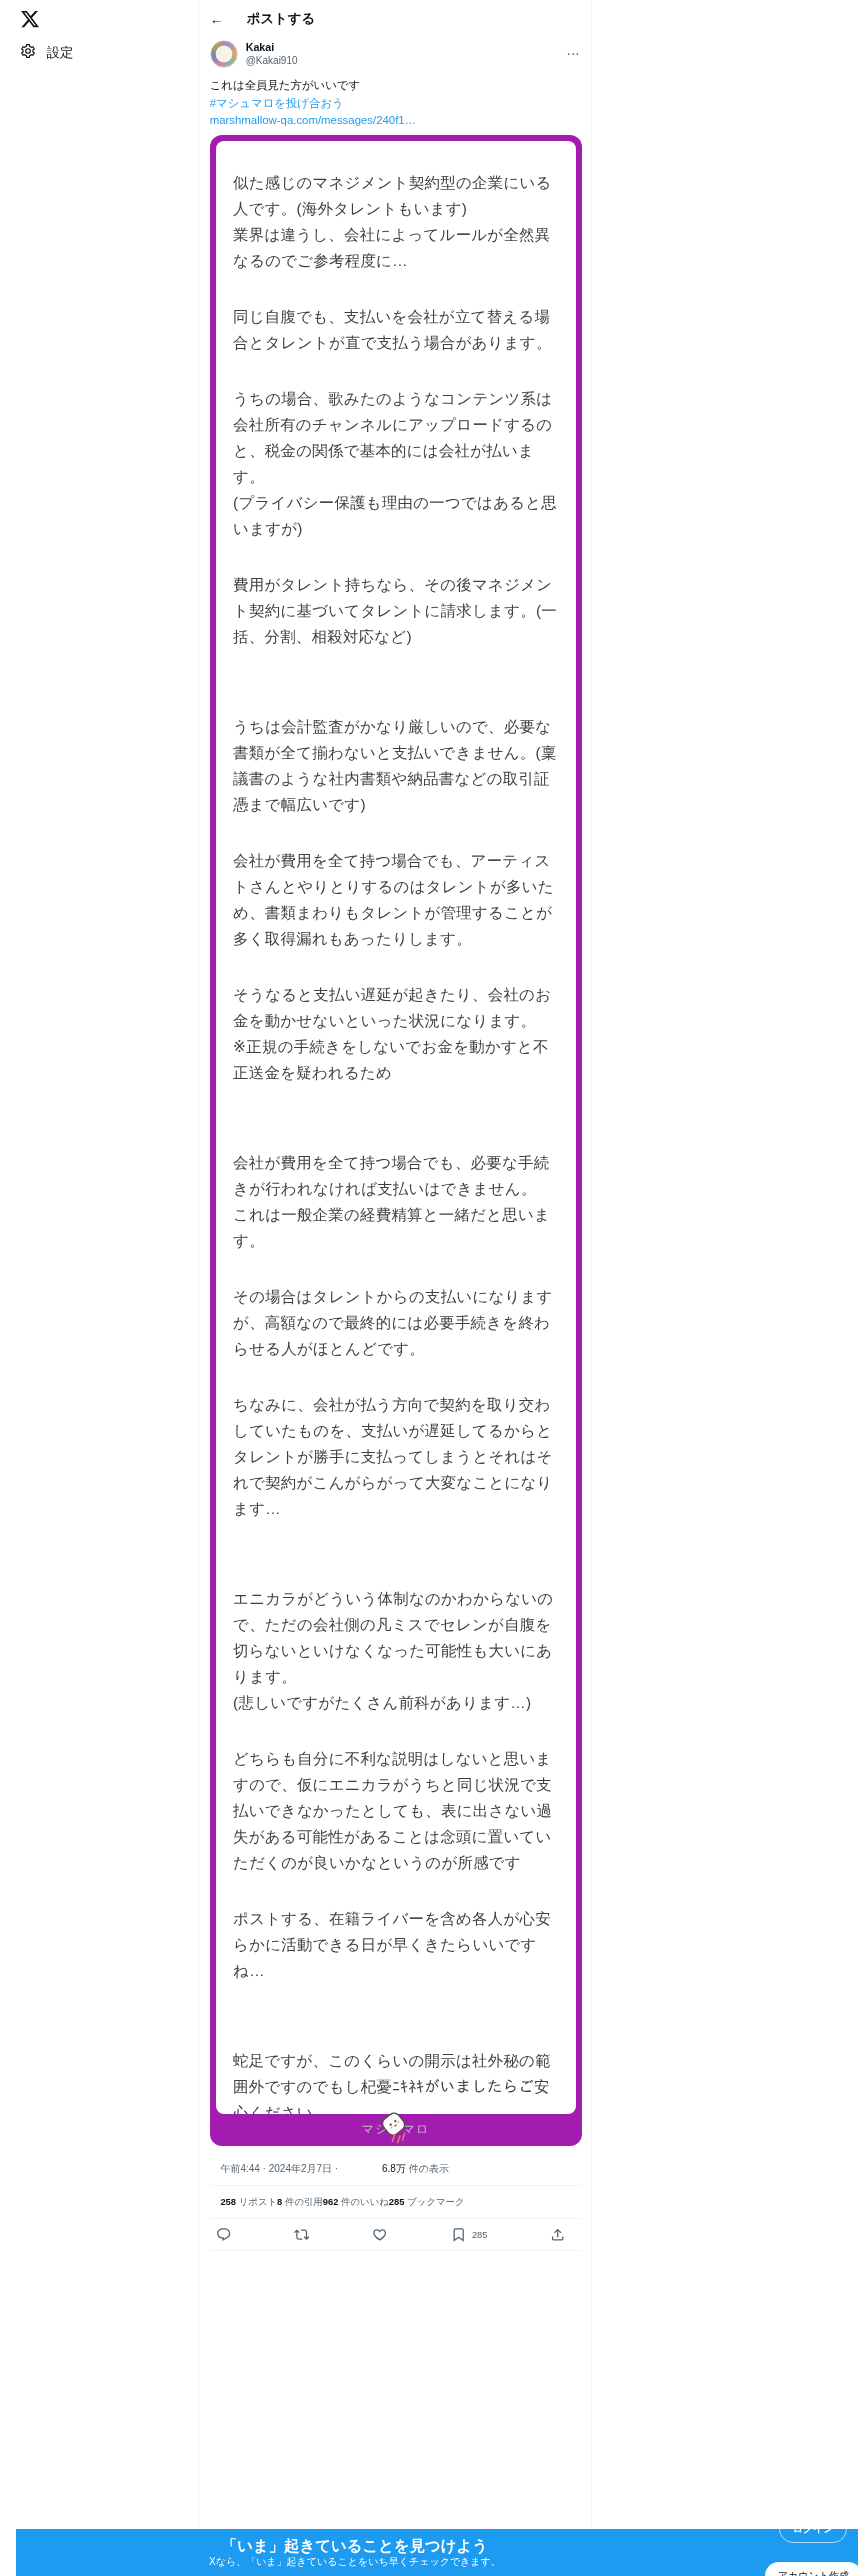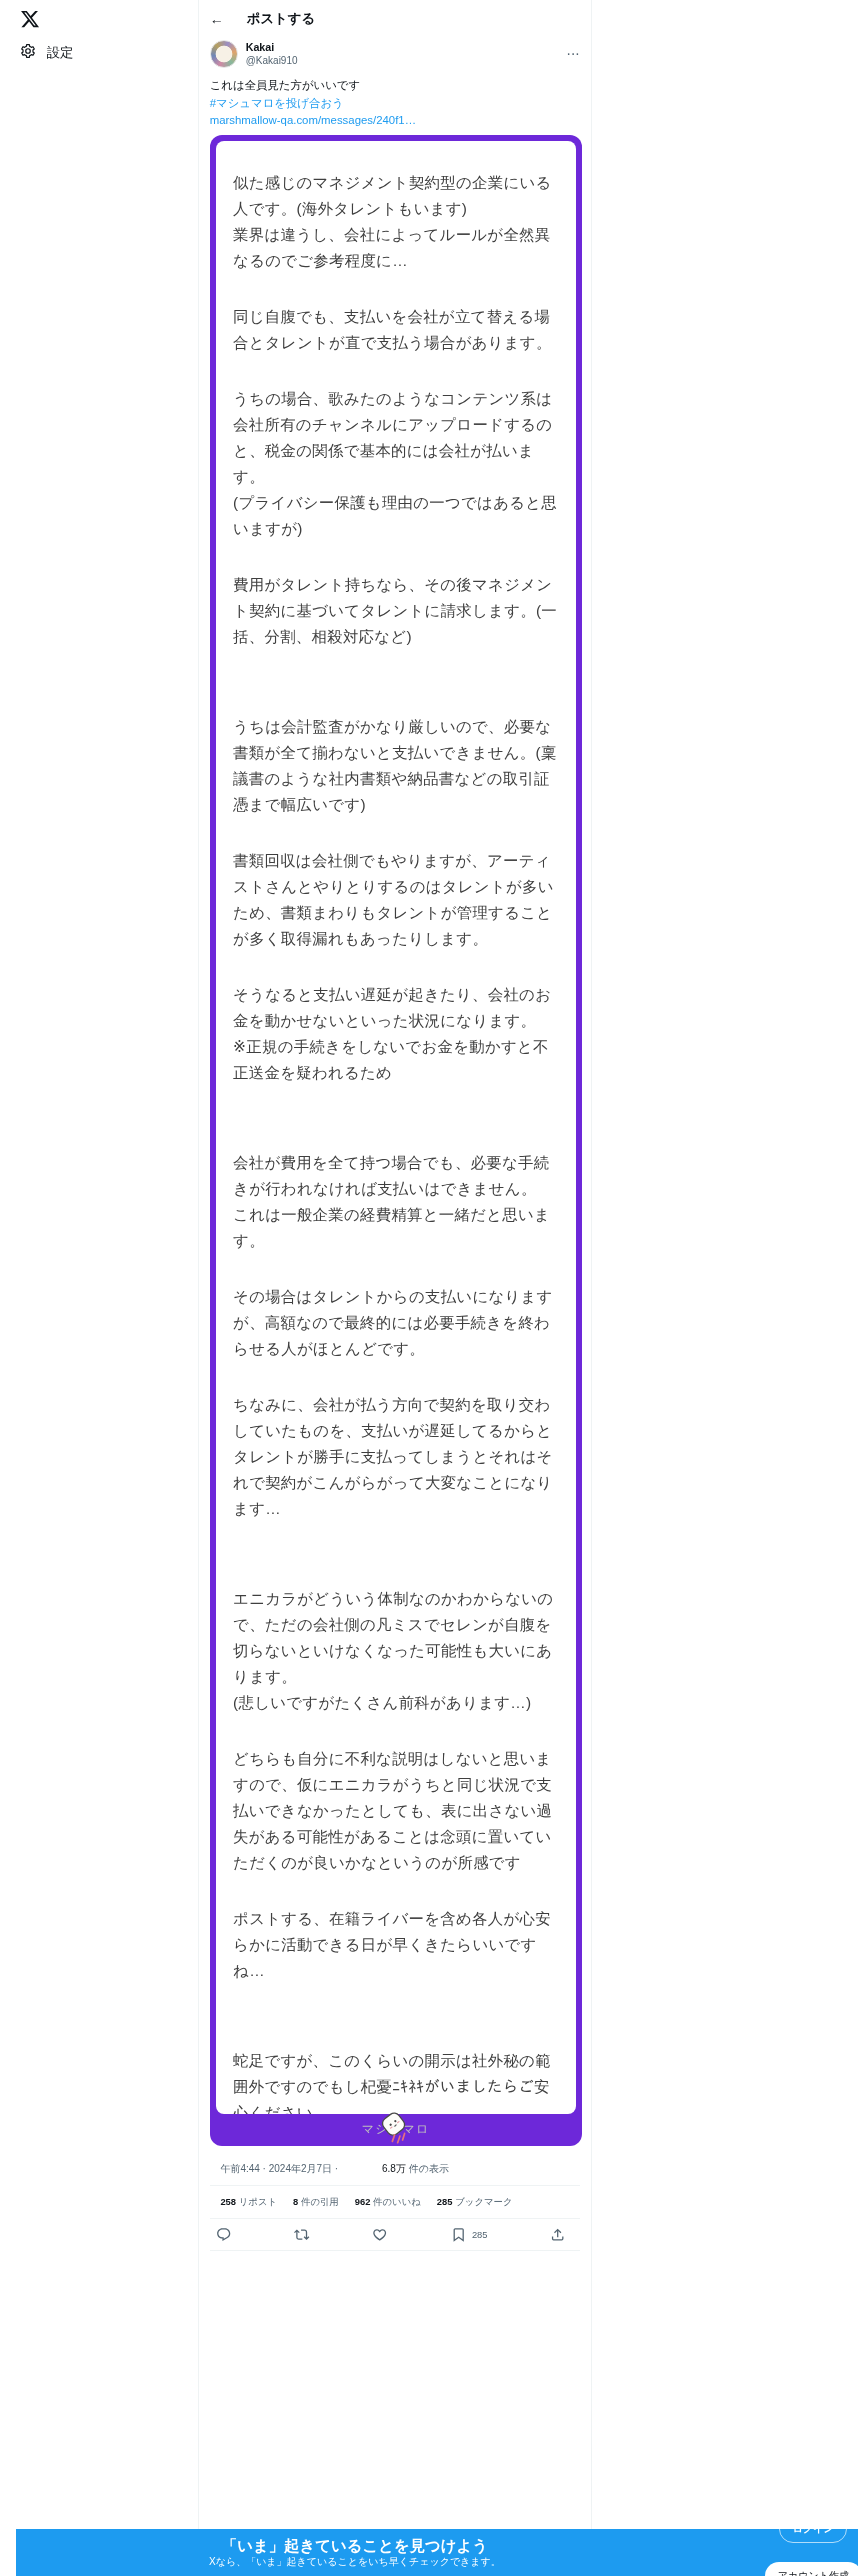--- a/index.html
+++ b/index.html
@@ -39,21 +39,21 @@
   .user-handle { font-size:10px; color:#536471; line-height:12.7px; margin-top:0.7px; }
   .more-btn { margin-left:auto; color:#536471; font-size:10px; font-weight:700; letter-spacing:1px; cursor:pointer; line-height:10px; margin-top:2.7px; }
 
   .tweet-text { margin-top:9.4px; font-size:11.4px; line-height:17.4px; }
   .tweet-text .line { white-space:nowrap; }
   .tweet-text .link { color:#1d9bf0; cursor:pointer; }
 
   
   .mallow-card {
     margin-top:5.3px; width:372px; height:2011px; position:relative;
-    background:#6d28d9; border-radius:12px;
+    background:#a21caf; border-radius:12px;
   }
   .mallow-inner {
     position:absolute; left:6px; right:6px; top:6px; bottom:32px;
     background:#ffffff; border-radius:8px; padding:29px 17.4px 27px; overflow:hidden;
   }
   .mallow-inner p {
     margin:0; font-size:15.4px; line-height:26px; color:#3f3f3f; white-space:pre-line;
     letter-spacing:0.3px;
   }
   .mallow-inner p + p { margin-top:30px; }
@@ -65,21 +65,21 @@
   .mallow-footer-logo { position:absolute; left:50%; bottom:0px; transform:translateX(-50%); }
 
   
   .timestamp-row {
     padding:16px 10.7px 9.4px; font-size:10px; color:#536471;
     border-bottom:0.7px solid #eff3f4;
   }
   .timestamp-row b { color:#0f1419; font-weight:400;margin-left:41px; }
 
   .stats-row {
-    display:flex; gap:16px; padding:9.4px 10.7px; font-size:9.4px; color:#536471;
+    display:flex; gap:0; padding:9.4px 10.7px; font-size:9.4px; color:#536471;
     border-bottom:0.7px solid #eff3f4;
   }
   .stat b { color:#0f1419; font-weight:700; margin-right:2.7px; }
 
   .actions-row {
     display:flex; justify-content:space-between; align-items:center;
     padding:8px 14.7px 8px 6.7px; border-bottom:0.7px solid #eff3f4;
   }
   .action { display:flex; align-items:center; gap:6px; color:#536471; font-size:9.4px; cursor:pointer; }
   .action svg { width:15.4px; height:15.4px; fill:#536471; }
@@ -150,21 +150,21 @@
 
     <div class="mallow-card">
       <div class="mallow-inner">
           <p>似た感じのマネジメント契約型の企業にいる人です。(海外タレントもいます)
 業界は違うし、会社によってルールが全然異なるのでご参考程度に…</p>
           <p>同じ自腹でも、支払いを会社が立て替える場合とタレントが直で支払う場合があります。</p>
           <p>うちの場合、歌みたのようなコンテンツ系は会社所有のチャンネルにアップロードするのと、税金の関係で基本的には会社が払います。
 (プライバシー保護も理由の一つではあると思いますが)</p>
           <p>費用がタレント持ちなら、その後マネジメント契約に基づいてタレントに請求します。(一括、分割、相殺対応など)</p>
           <p class="gap-large">うちは会計監査がかなり厳しいので、必要な書類が全て揃わないと支払いできません。(稟議書のような社内書類や納品書などの取引証憑まで幅広いです)</p>
-          <p>書類回収は会社側でもやりますが、アーティストさんとやりとりするのはタレントが多いため、書類まわりもタレントが管理することが多く取得漏れもあったりします。</p>
+          <p>会社が費用を全て持つ場合でも、アーティストさんとやりとりするのはタレントが多いため、書類まわりもタレントが管理することが多く取得漏れもあったりします。</p>
           <p>そうなると支払い遅延が起きたり、会社のお金を動かせないといった状況になります。
 ※正規の手続きをしないでお金を動かすと不正送金を疑われるため</p>
           <p class="gap-large">会社が費用を全て持つ場合でも、必要な手続きが行われなければ支払いはできません。
 これは一般企業の経費精算と一緒だと思います。</p>
           <p>その場合はタレントからの支払いになりますが、高額なので最終的には必要手続きを終わらせる人がほとんどです。</p>
           <p>ちなみに、会社が払う方向で契約を取り交わしていたものを、支払いが遅延してるからとタレントが勝手に支払ってしまうとそれはそれで契約がこんがらがって大変なことになります…</p>
           <p class="gap-large">エニカラがどういう体制なのかわからないので、ただの会社側の凡ミスでセレンが自腹を切らないといけなくなった可能性も大いにあります。
 (悲しいですがたくさん前科があります…)</p>
           <p>どちらも自分に不利な説明はしないと思いますので、仮にエニカラがうちと同じ状況で支払いできなかったとしても、表に出さない過失がある可能性があることは念頭に置いていただくのが良いかなというのが所感です</p>
           <p>ポストする、在籍ライバーを含め各人が心安らかに活動できる日が早くきたらいいですね…</p>

